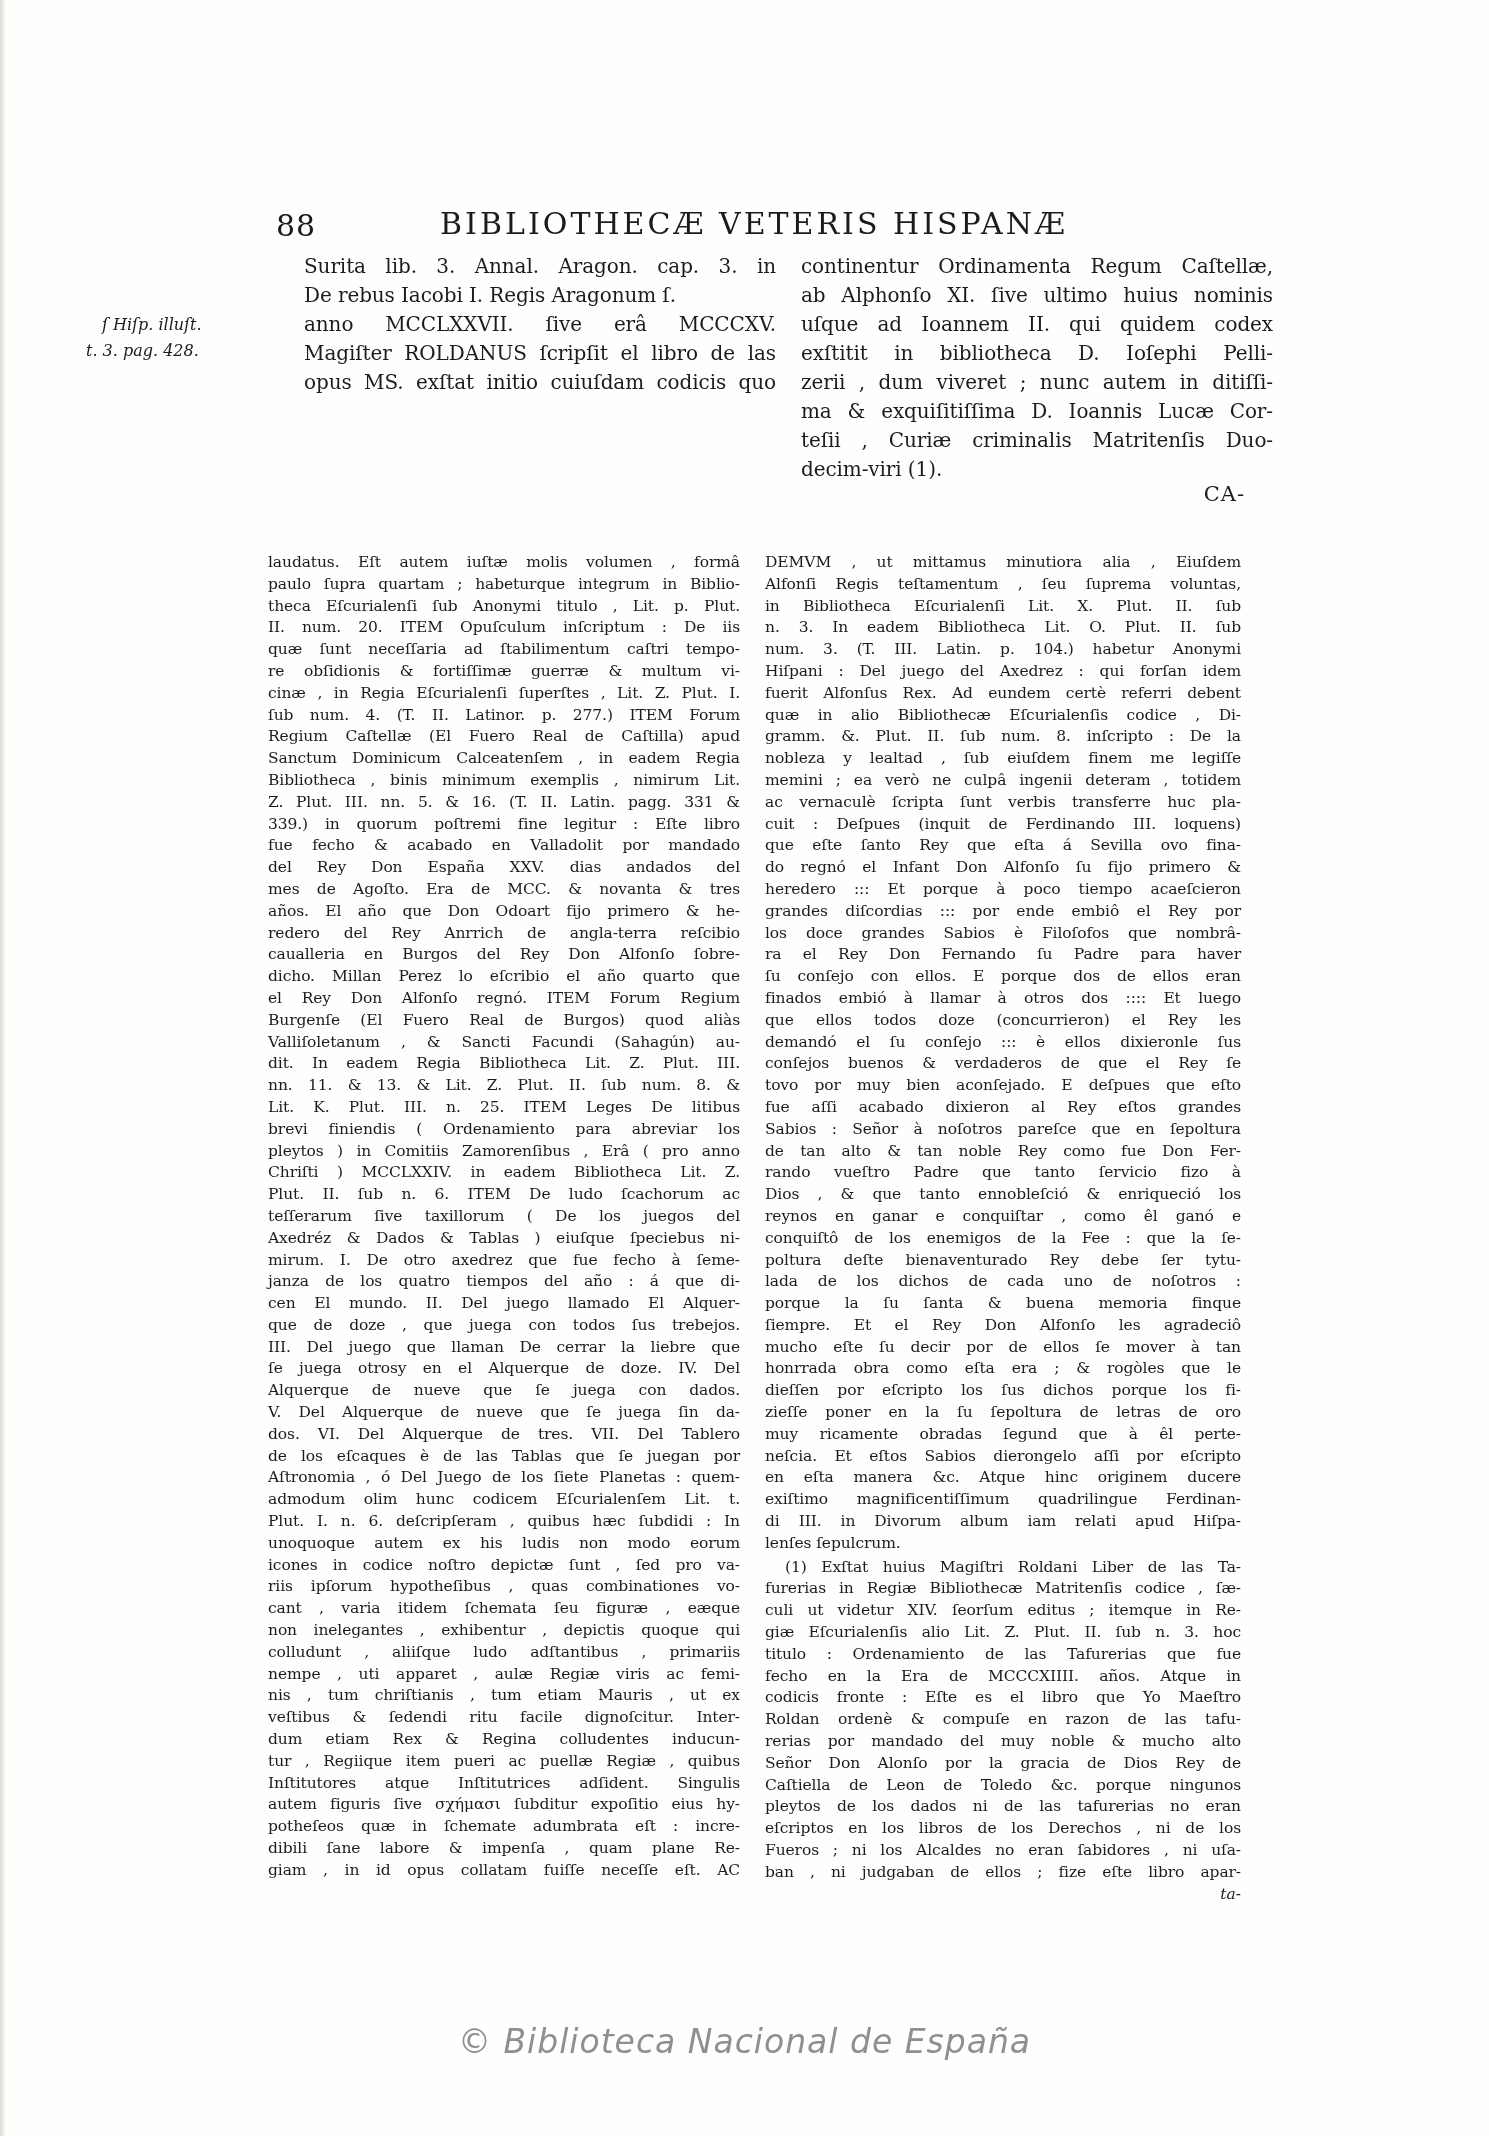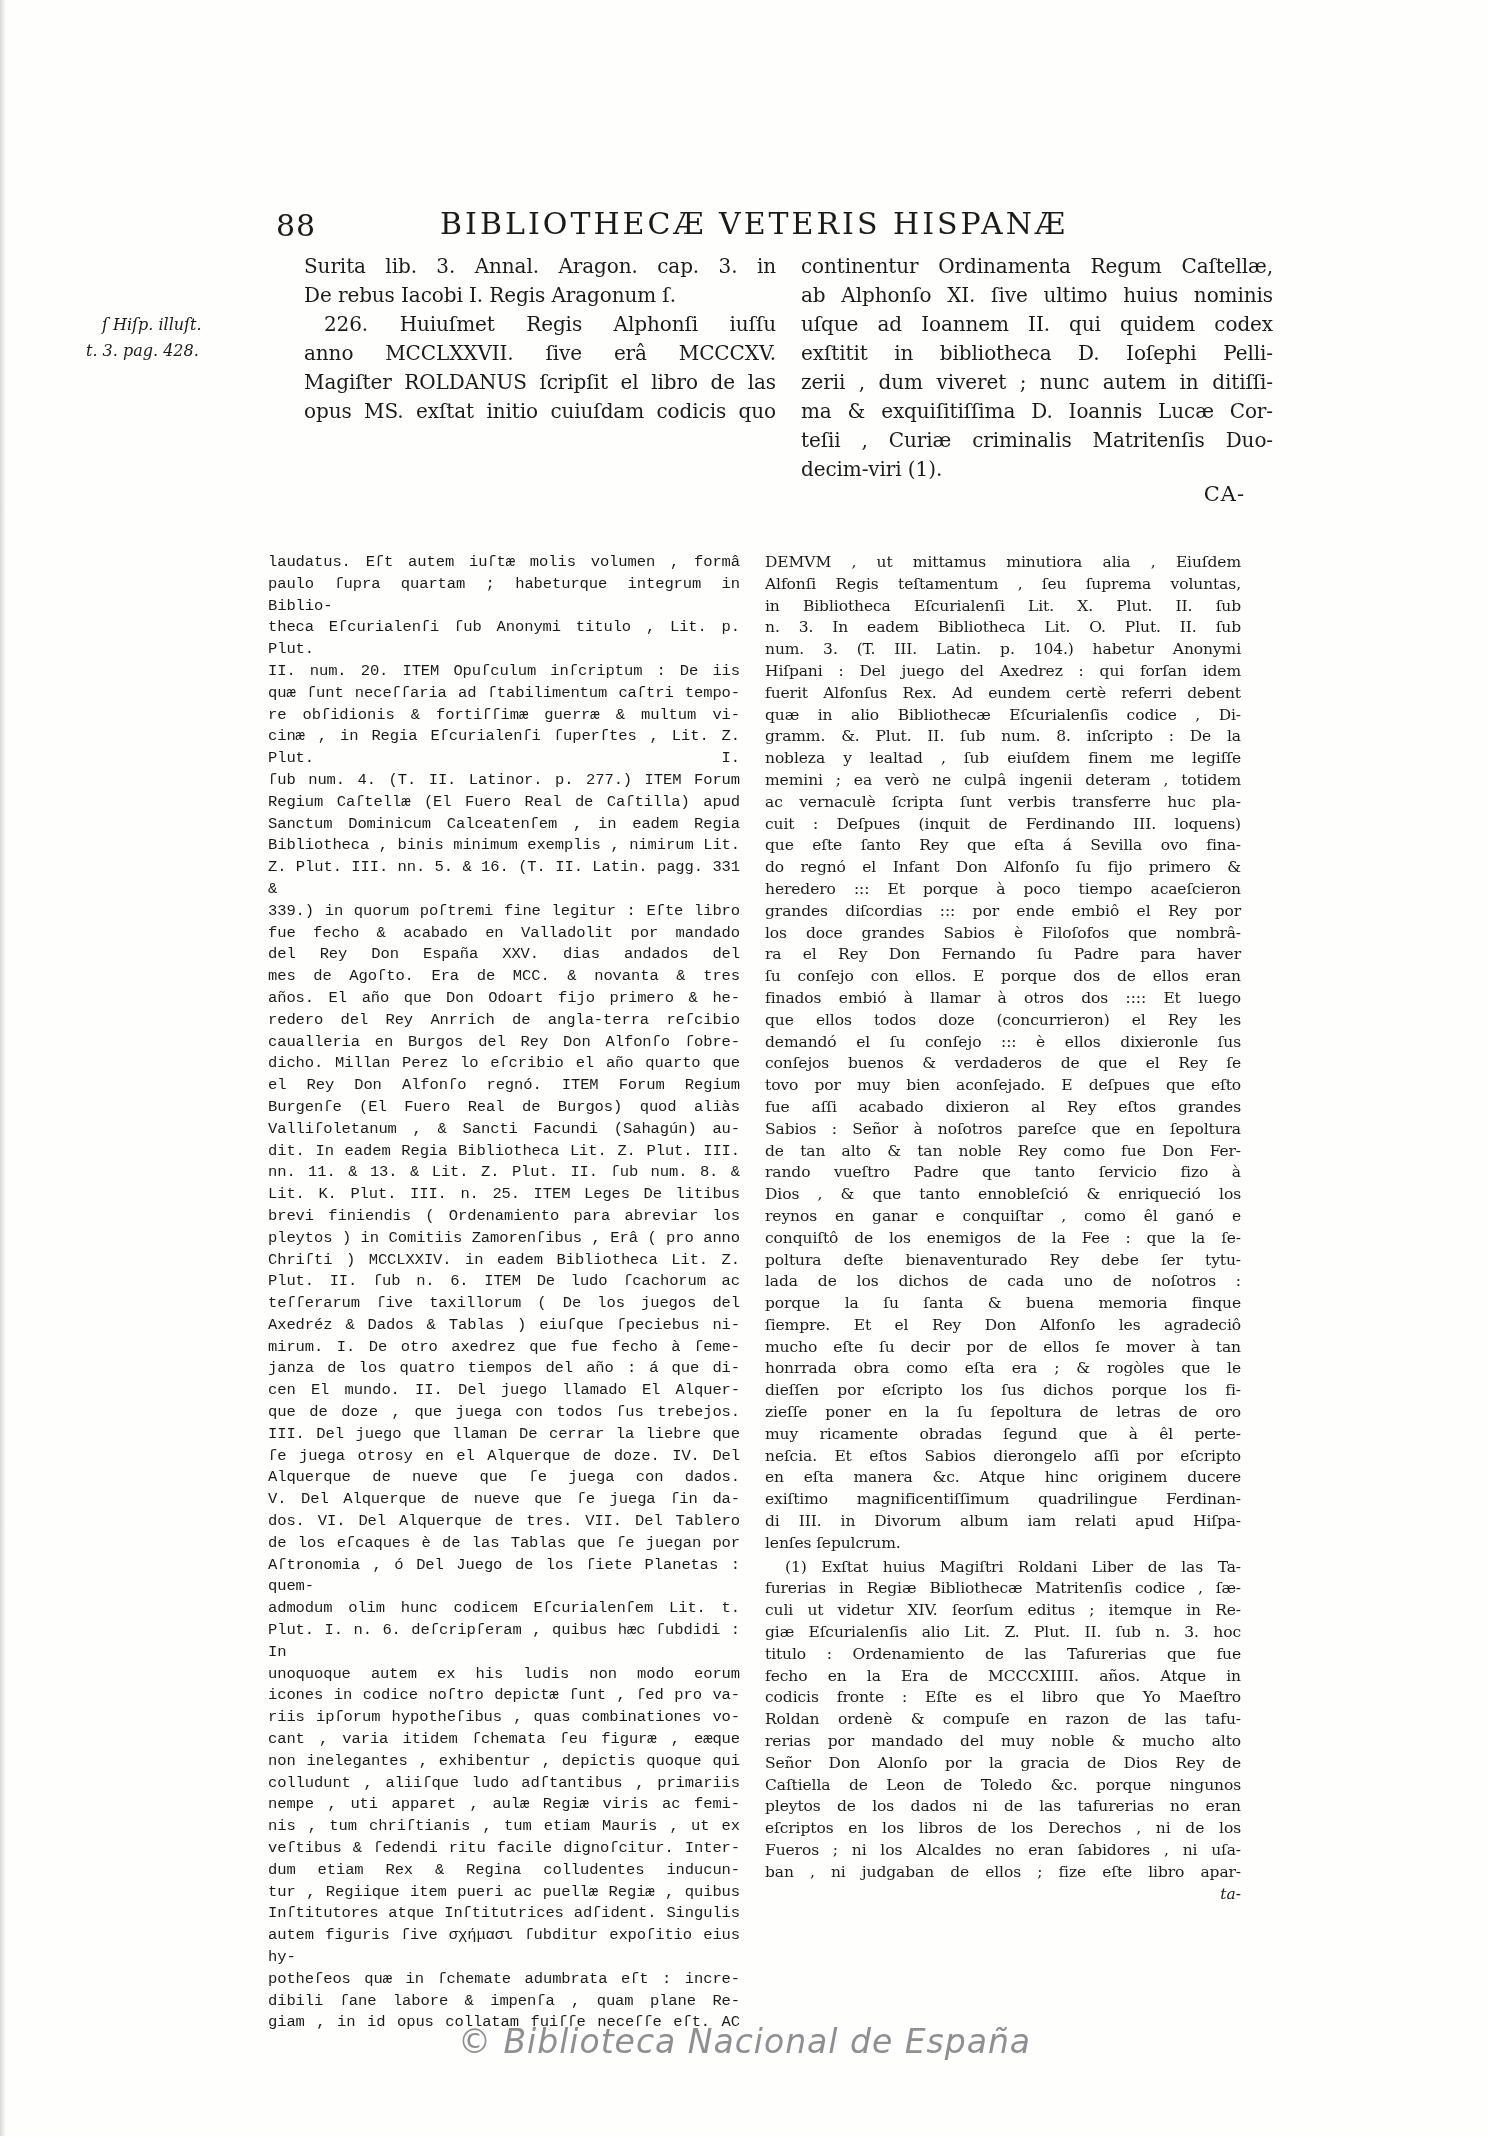--- a/index.html
+++ b/index.html
@@ -27,21 +27,21 @@
   .margin-note .mn1{padding-left:16px;}
   .col{position:absolute;}
   .col .line{
     text-align:justify;text-align-last:justify;
     hyphens:none;letter-spacing:-0.1px;
   }
   .top-col{top:252px;width:472px;font-size:20px;line-height:29px;margin-left:36px;}
   .top-left{left:268px;}
   .top-right{left:765px;}
   .low-col{top:552px;width:472px;font-size:15.5px;line-height:21.8px;}
-  .low-left{left:268px;font-family:Liberation Mono, monospace;}
+  .low-left{left:268px;}
   .low-right{left:765px;width:476px;}
   .line.last{text-align-last:left;}
   .line.indent{text-indent:20px;}
   .catchword-top{
     position:absolute;left:765px;top:482px;width:480px;
     text-align:right;font-size:21px;letter-spacing:1px;
   }
   .footnote{margin-top:2px;}
   .catchword-bottom{
     text-align:right;font-style:italic;
@@ -69,21 +69,20 @@
 <div class="run-title">BIBLIOTHECÆ VETERIS HISPANÆ</div>
 
 <div class="margin-note">
   <div class="mn1">ſ Hiſp. illuſt.</div>
   <div class="mn2">t. 3. pag. 428.</div>
 </div>
 
 <div class="col top-col top-left">
     <div class="line">Surita lib. 3. Annal. Aragon. cap. 3. in</div>
     <div class="line last">De rebus Iacobi I. Regis Aragonum ſ.</div>
-    <div class="line indent">226. Huiuſmet Regis Alphonſi iuſſu</div>
     <div class="line">anno MCCLXXVII. ſive erâ MCCCXV.</div>
     <div class="line">Magiſter ROLDANUS ſcripſit el libro de las</div>
     <div class="line">opus MS. exſtat initio cuiuſdam codicis quo</div>
   </div>
 
 <div class="col top-col top-right">
     <div class="line">continentur Ordinamenta Regum Caſtellæ,</div>
     <div class="line">ab Alphonſo XI. ſive ultimo huius nominis</div>
     <div class="line">uſque ad Ioannem II. qui quidem codex</div>
     <div class="line">exſtitit in bibliotheca D. Ioſephi Pelli-</div>

